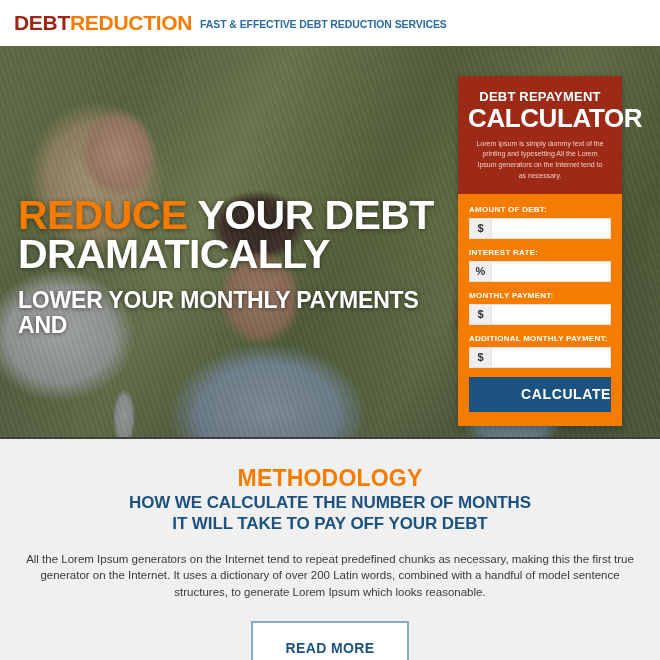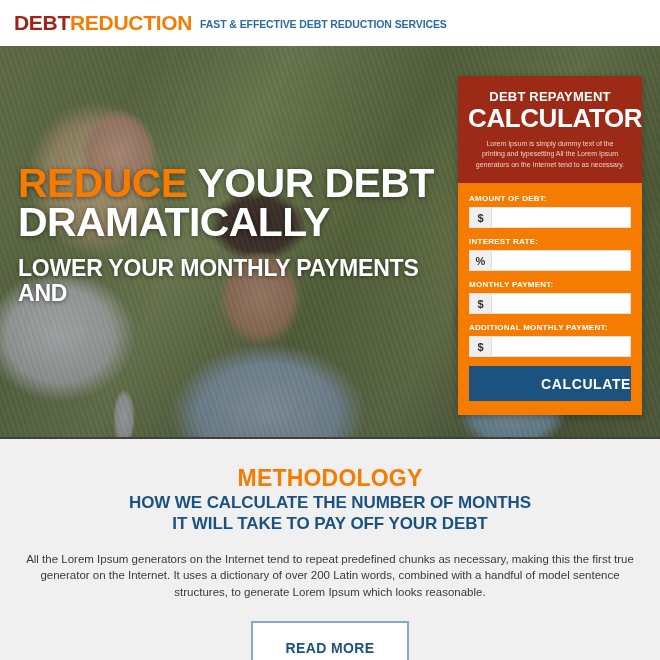--- a/index.html
+++ b/index.html
@@ -112,38 +112,39 @@
     width: 420px;
     z-index: 3;
   }
   .hero-h1 {
     font-size: 41px;
     font-weight: bold;
     line-height: 0.96;
     color: #ffffff;
     letter-spacing: -0.6px;
     text-shadow: 0 1px 5px rgba(0,0,0,0.45);
+    margin-top: 32px;
   }
   .hero-h1 .accent { color: #f57c00; }
   .hero-h2 {
     margin-top: 13px;
     font-size: 23px;
     font-weight: bold;
     line-height: 1.12;
     color: #ffffff;
     letter-spacing: -0.2px;
     text-shadow: 0 1px 4px rgba(0,0,0,0.5);
   }
 
   
   .calc {
     position: absolute;
     top: 30px;
     left: 458px;
-    width: 184px;
+    width: 164px;
     z-index: 5;
     box-shadow: 0 2px 7px rgba(0,0,0,0.28);
   }
   .calc-head {
     background: #9c2a16;
     padding: 13px 10px 12px;
     text-align: center;
   }
   .calc-head-sub {
     color: #ffffff;

